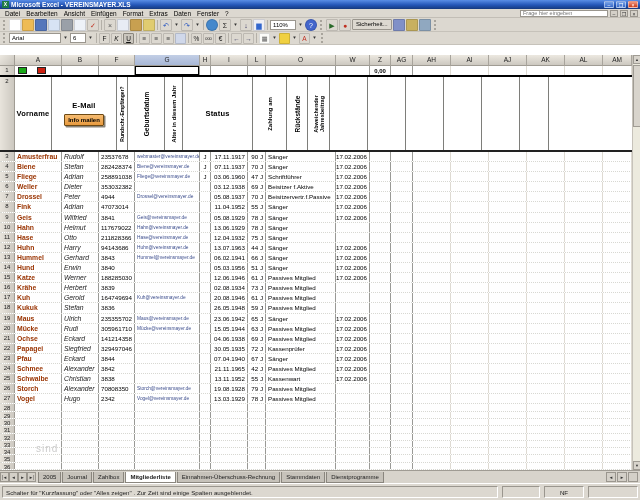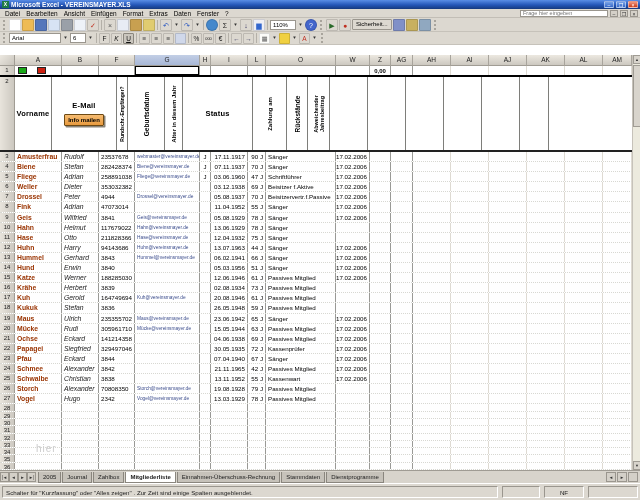--- a/index.html
+++ b/index.html
@@ -982,21 +982,21 @@
       <div class="cell w-e lt"></div>
       <div class="cell w-e lt"></div>
       <div class="cell w-e lt"></div>
       <div class="cell w-e lt"></div>
       <div class="cell w-e lt"></div>
       <div class="cell w-elast lt"></div>
     </div>
       </div>
   </div>
 
-  <span class="watermark">hier</span>
+  <span class="watermark">sind</span>
 
   <div class="vscroll">
     <div class="varrow" style="top:0">▲</div>
     <div class="vthumb"></div>
     <div class="varrow" style="bottom:0">▼</div>
   </div>
 
   <div class="tabstrip">
     <span class="tnav">|◄</span>
     <span class="tnav">◄</span>

